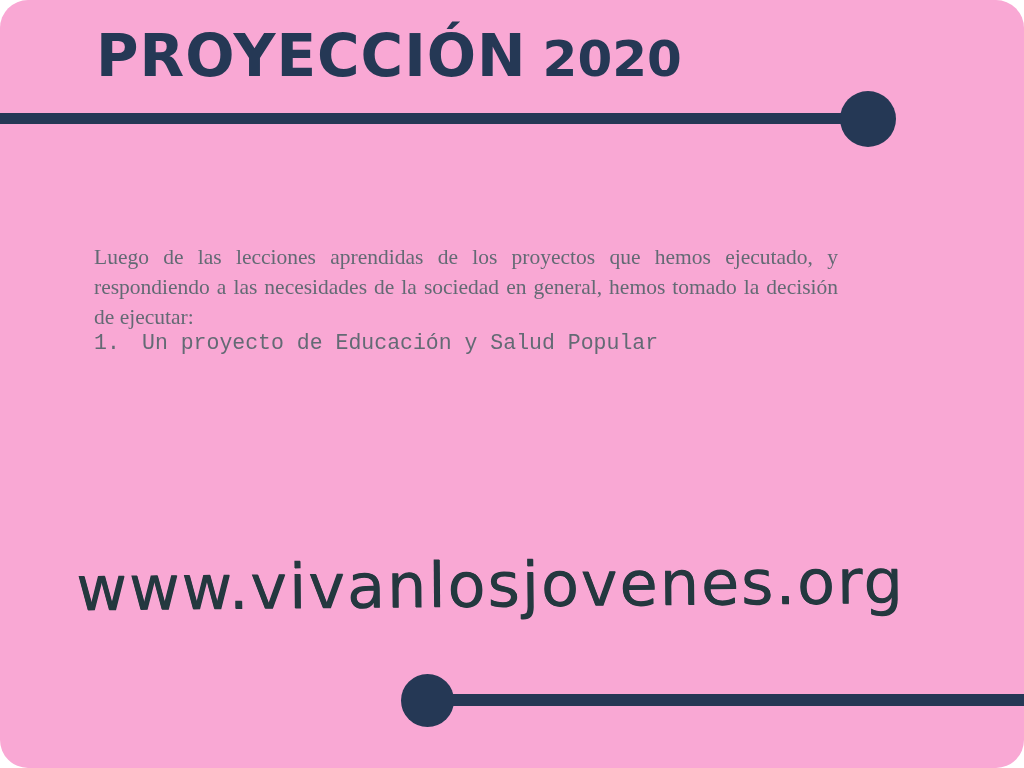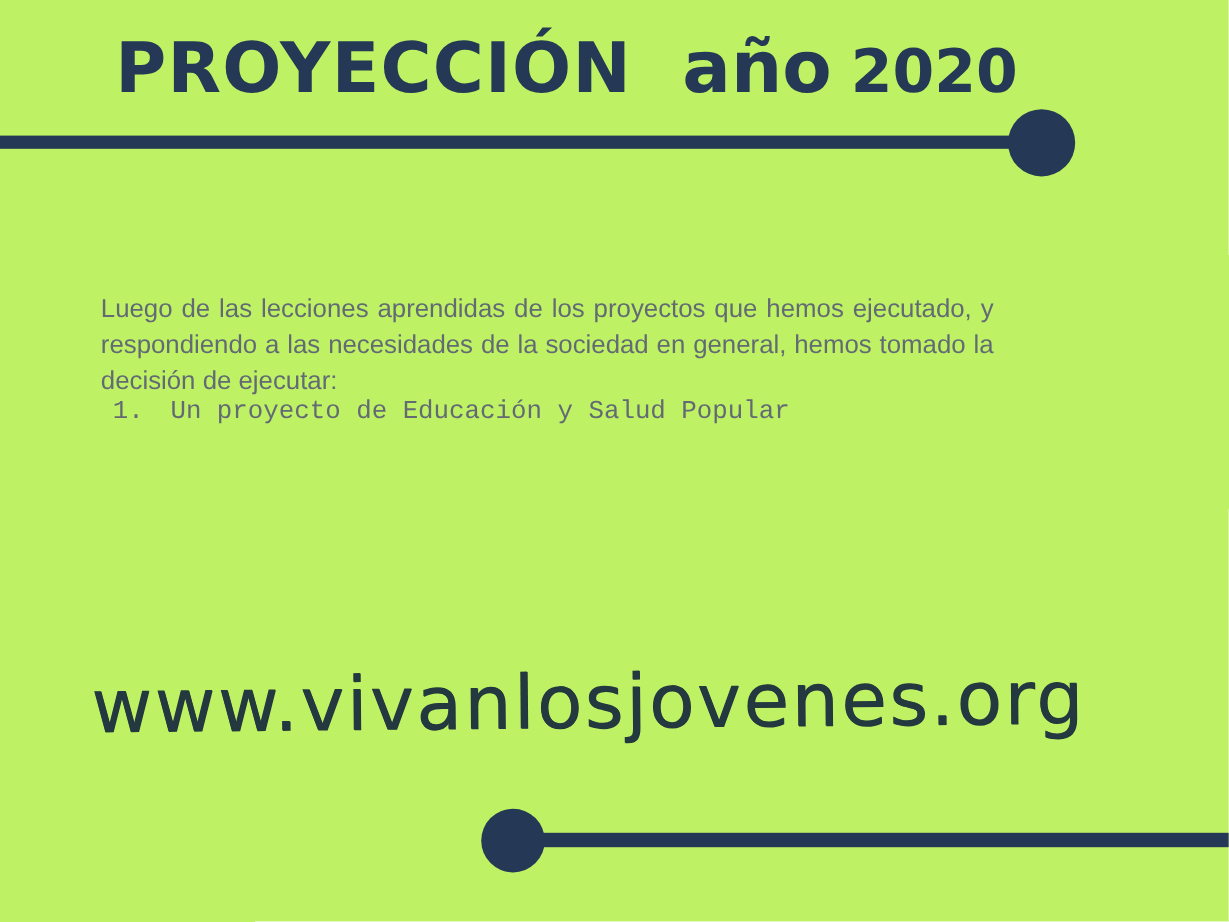--- a/index.html
+++ b/index.html
@@ -8,21 +8,22 @@
     width: 1024px;
     height: 768px;
     background: #ffffff;
     font-family: "Liberation Sans", sans-serif;
     overflow: hidden;
   }
   .slide {
     position: relative;
     width: 1024px;
     height: 768px;
-    background: #bef264;
+    background: #f9a8d4;
+    border-radius: 28px;
   }
 
   
   .title-row {
     position: absolute;
     left: 96px;
     top: 22px;
     display: flex;
     align-items: baseline;
     white-space: nowrap;
@@ -79,27 +80,28 @@
     top: 674px;
     width: 53px;
     height: 53px;
     border-radius: 50%;
     background: var(--navy);
   }
 
   
   .intro {
     position: absolute;
-    left: 84px;
+    left: 94px;
     top: 220px;
     width: 744px;
     font-size: 21.5px;
     line-height: 30px;
     color: var(--body);
     text-align: justify;
+    font-family: Liberation Serif, serif;
   }
   .project-list {
     position: absolute;
     left: 94px;
     top: 328px;
     width: 744px;
     font-size: 21.5px;
     line-height: 30px;
     color: var(--body);
     text-align: justify;
@@ -126,21 +128,20 @@
     text-shadow: 0.5px 0.5px 0 var(--ink);
   }
 </style>
 </head>
 <body>
 
 <div class="slide">
 
   <div class="title-row">
     <span class="title-main">PROYECCIÓN</span>
-    <span class="title-ano">año</span>
     <span class="title-year">2020</span>
   </div>
 
   <div class="rule-top"></div>
   <div class="dot-top"></div>
 
   <p class="intro">Luego de las lecciones aprendidas de los proyectos que hemos ejecutado, y respondiendo a las necesidades de la sociedad en general, hemos tomado la decisión de ejecutar:</p>
 
   <div class="project-list">
     <div class="list-item">

